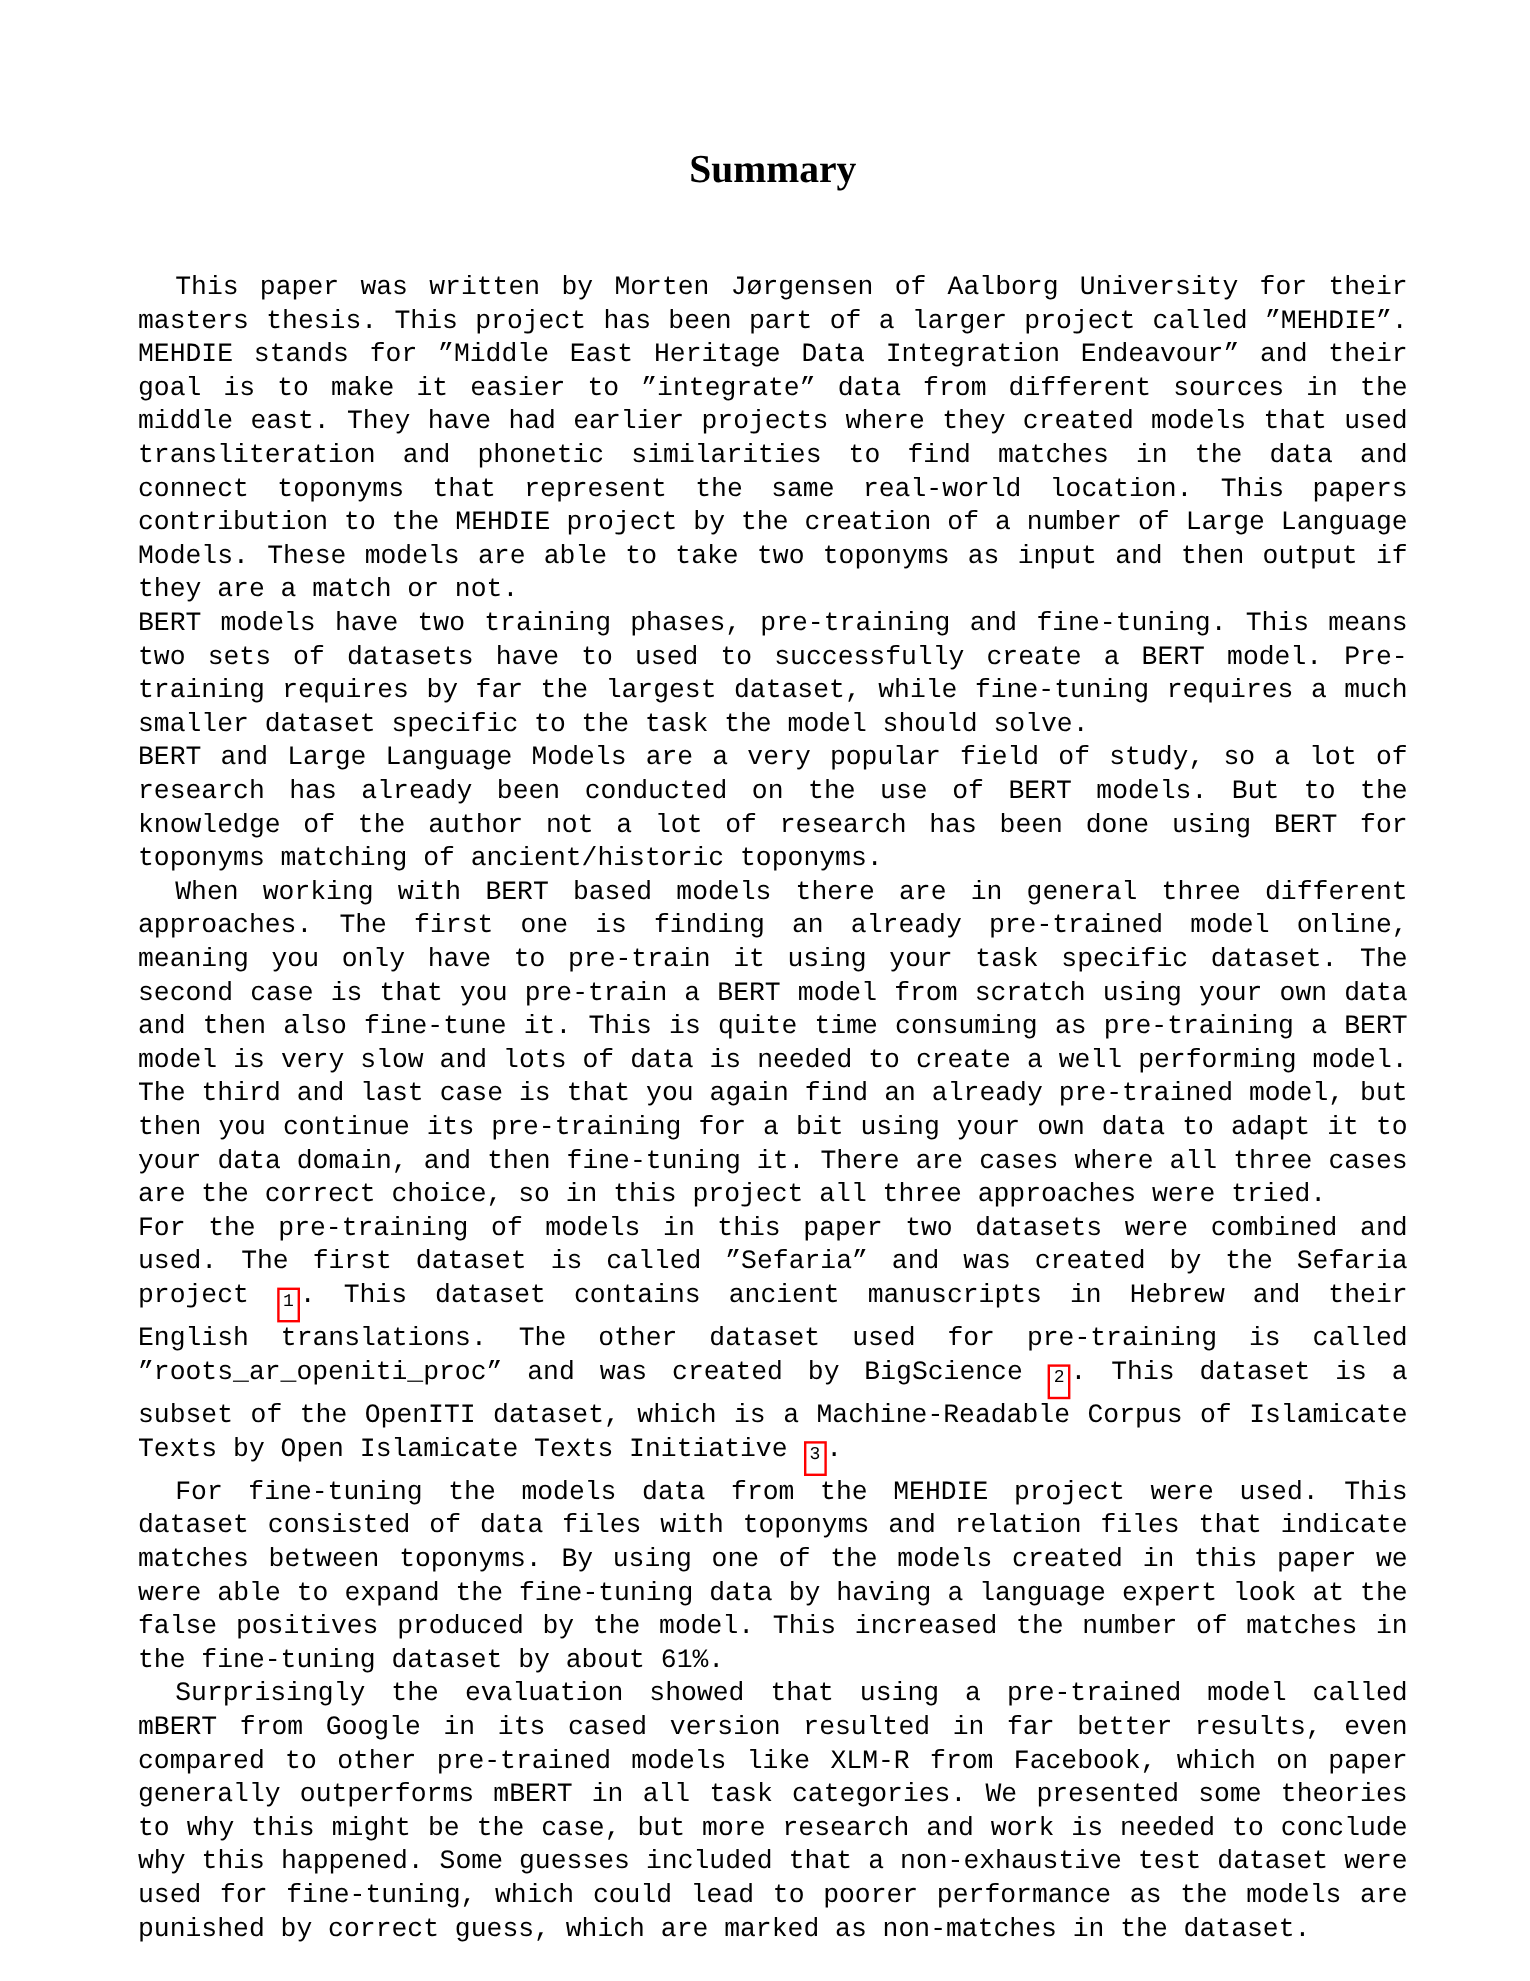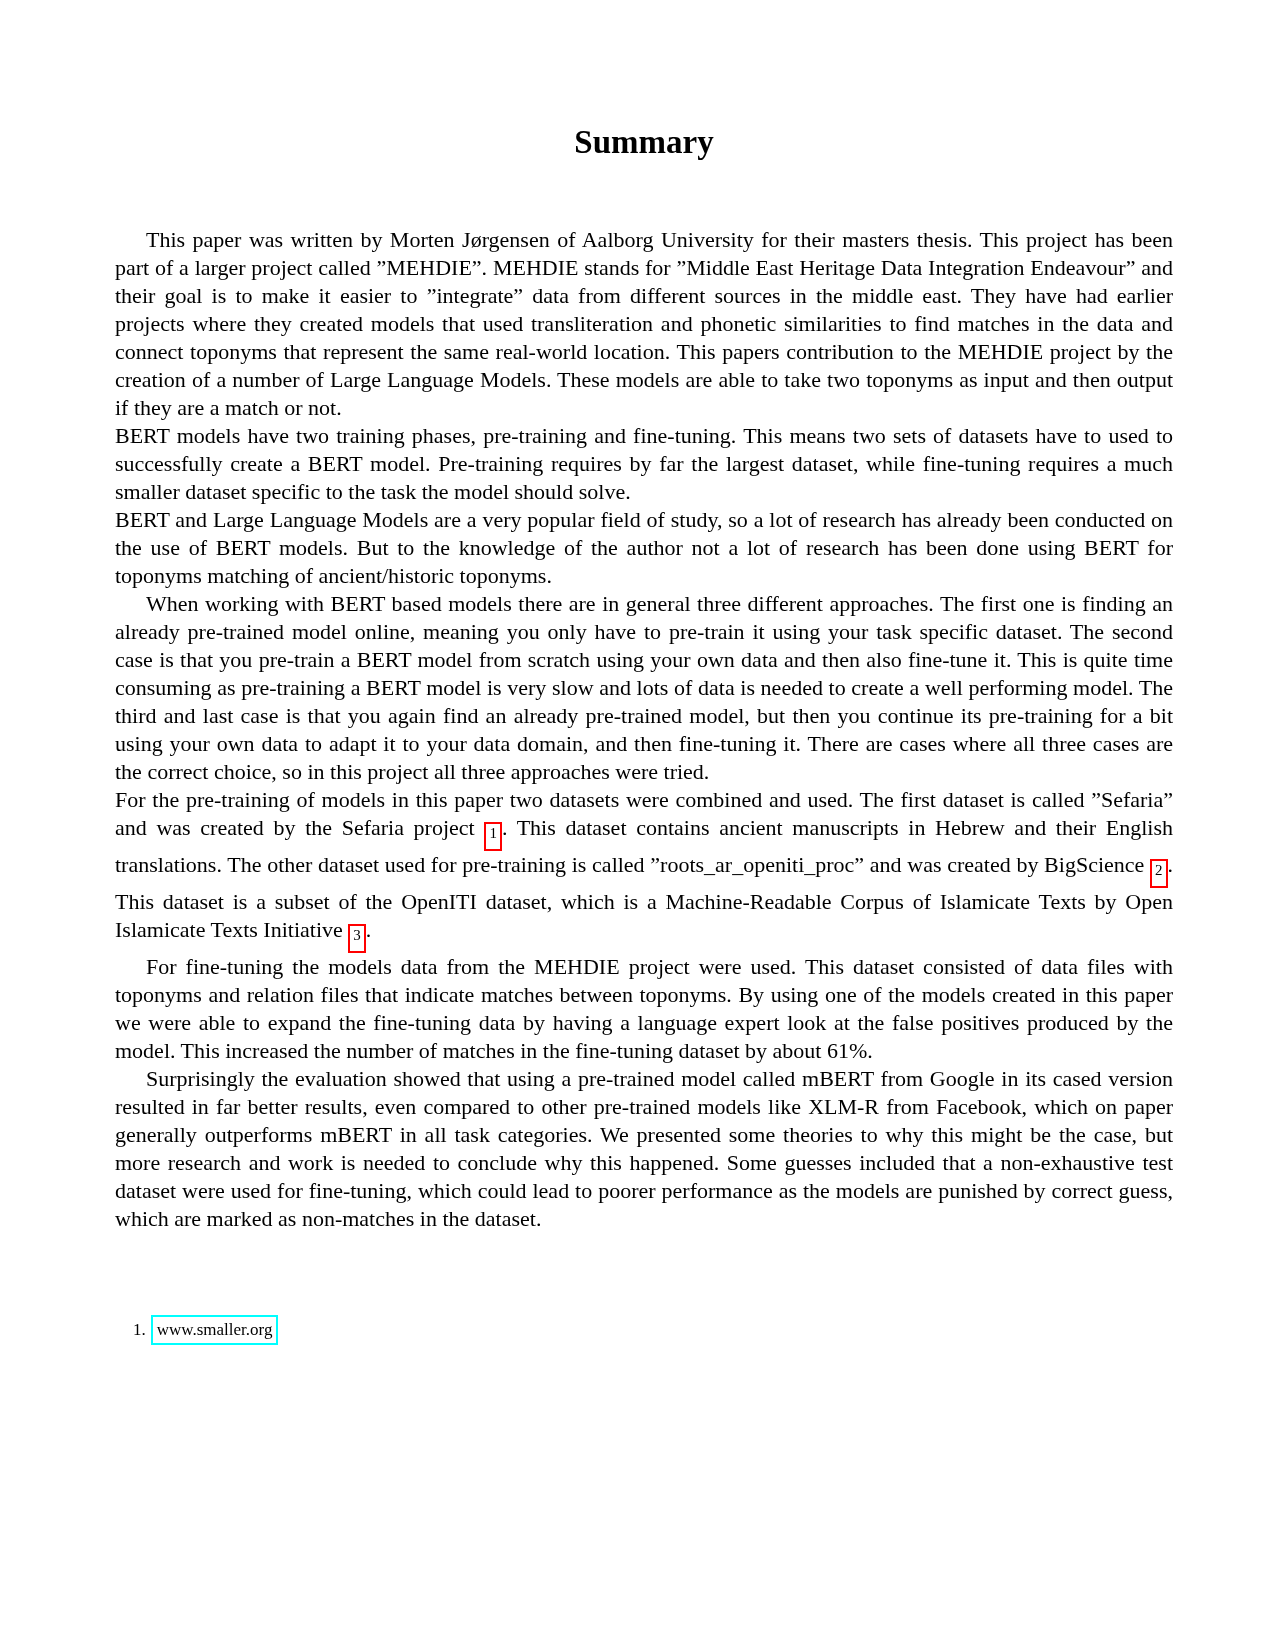--- a/index.html
+++ b/index.html
@@ -26,20 +26,21 @@
     text-align: center;
     font-size: 33px;
     font-weight: bold;
     line-height: 40px;
   }
   .content {
     margin-top: 64px;
     font-size: 22px;
     line-height: 28px;
     text-align: justify;
+    font-family: Liberation Mono, monospace;
   }
   .content p {
     margin: 0;
     padding: 0;
   }
   .content p.indent {
     text-indent: 31px;
   }
   .content p.space-before {
   }

